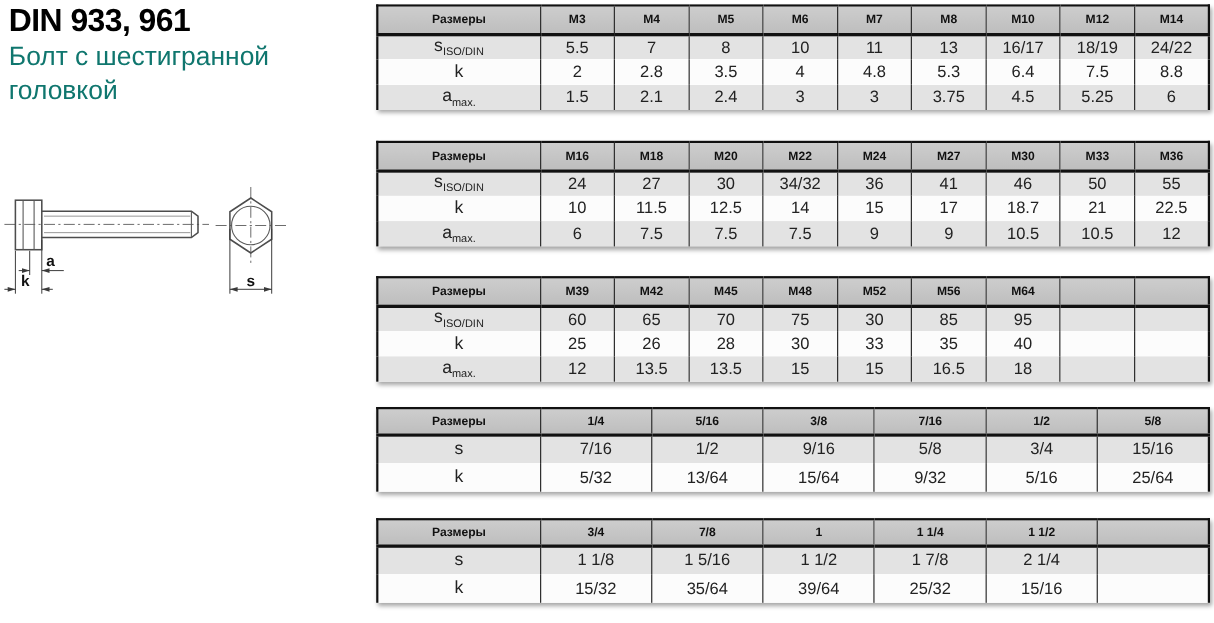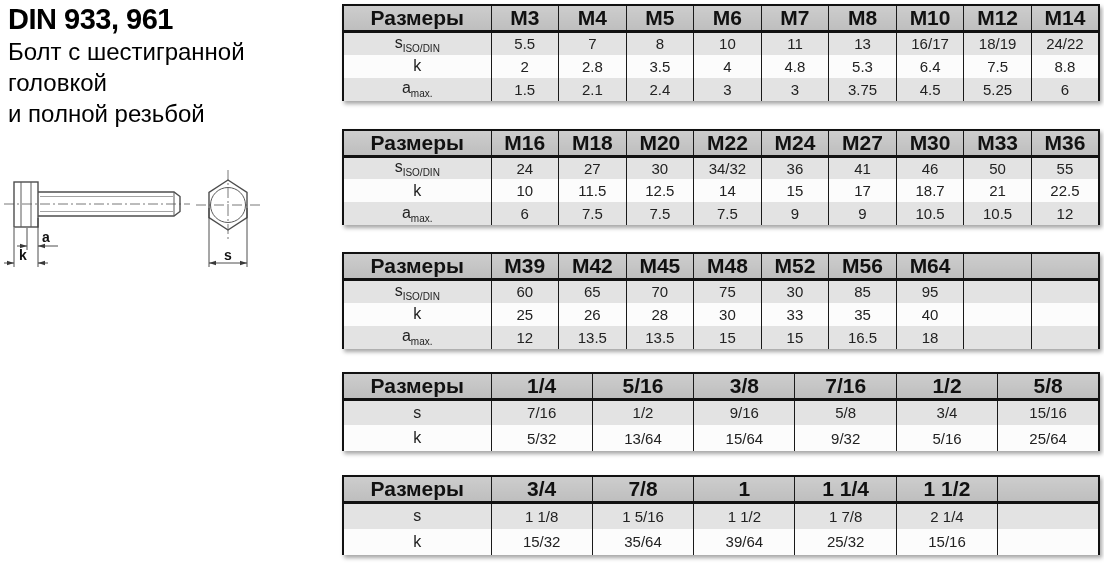--- a/index.html
+++ b/index.html
@@ -6,21 +6,21 @@
   body {
     width:1104px; height:566px; position:relative; overflow:hidden;
     background:#ffffff;
     font-family:"Liberation Sans", sans-serif;
     color:#1a1a1a;
   }
 
   
   .titleblock { position:absolute; left:8px; top:2px; width:330px; }
   .t-std  { font-size:29px; font-weight:700; line-height:34px; color:#000; letter-spacing:-0.5px; }
-  .t-desc { font-size:24px; font-weight:400; line-height:31px; color:#000000; }
+  .t-desc { font-size:24px; font-weight:400; line-height:31px; color:#0f766e; }
 
   
   .drawing { position:absolute; left:0; top:160px; width:300px; height:150px; }
   .ol   { fill:none; stroke:#4d4d4d; stroke-width:1.4; }
   .thin { fill:none; stroke:#5a5a5a; stroke-width:1; }
   .thr  { fill:none; stroke:#8a8a8a; stroke-width:0.8; }
   .cl   { fill:none; stroke:#6a6a6a; stroke-width:0.9; stroke-dasharray:10 3 2 3; }
   .dim  { fill:none; stroke:#3a3a3a; stroke-width:0.9; }
   .ah   { fill:#3a3a3a; stroke:none; }
   .dimtxt { font-family:"Liberation Sans",sans-serif; font-size:14px; font-weight:700; fill:#111; }
@@ -33,21 +33,21 @@
   }
   .tbl th, .tbl td {
     border-left:1px solid #1a1a1a; border-right:1px solid #1a1a1a;
     text-align:center; vertical-align:middle; padding:0; overflow:hidden; white-space:nowrap;
   }
   .tbl th:first-child, .tbl td:first-child { border-left:2px solid #111; }
   .tbl th:last-child,  .tbl td:last-child  { border-right:2px solid #111; }
   .tbl thead th {
     background:linear-gradient(#cdcdcd,#bebebe);
     border-top:2px solid #111; border-bottom:3px solid #111;
-    font-weight:700; font-size:21px; color:#111;
+    font-weight:700; font-size:11px; color:#111;
   }
   .tbl tbody td { font-size:15px; color:#222; font-weight:400; }
   .tbl tbody tr:nth-child(odd)  td { background:#e3e3e3; }
   .tbl tbody tr:nth-child(even) td { background:#fcfcfc; }
   .metric thead tr { height:26px; }
   .metric tbody tr { height:23px; }
   .inch   thead tr { height:24px; }
   .inch   tbody tr { height:26px; }
   .tbl td.rowlabel span { font-size:16px; color:#222; }
   .tbl td.rowlabel sub  { font-size:10px; color:#222; }
@@ -56,21 +56,20 @@
   .mb23 { margin-bottom:23px; }
   .mb24 { margin-bottom:24px; }
   .c-label { width:148px; }
 </style>
 </head>
 <body>
 
 <div class="titleblock">
   <div class="t-std">DIN 933, 961</div>
   <div class="t-desc">Болт с шестигранной головкой</div>
-  <div class="t-desc">и полной резьбой</div>
 </div>
 
 <svg class="drawing" viewBox="0 0 300 150">
 
   <g>
     <line class="cl" x1="4" y1="44" x2="190" y2="44"></line>
     <rect class="ol" x="14" y="22" width="24" height="45"></rect>
     <line class="thin" x1="21" y1="22" x2="21" y2="67"></line>
     <line class="thin" x1="31" y1="22" x2="31" y2="67"></line>
     <path class="ol" d="M38 32 H174 L180 36.5 V51.5 L174 56 H38"></path>

